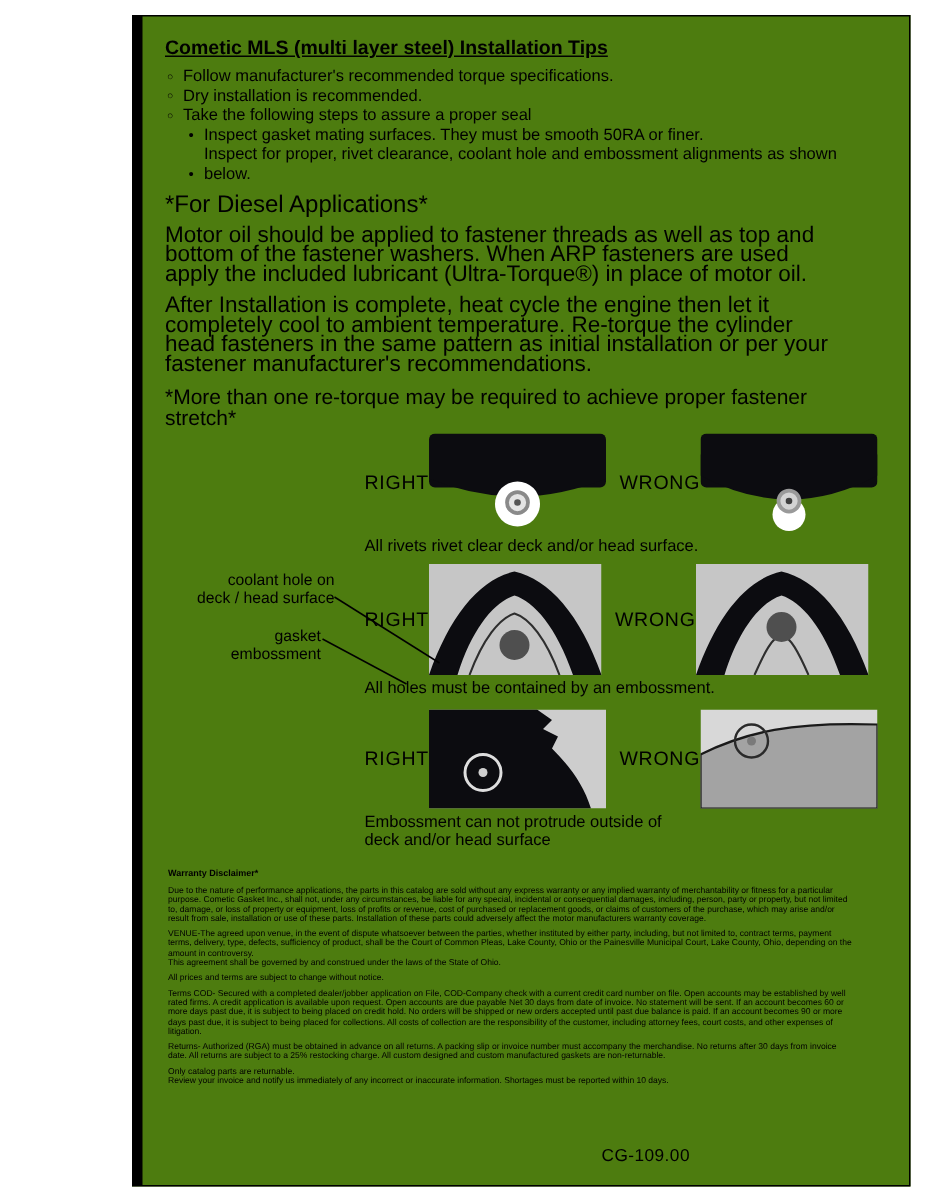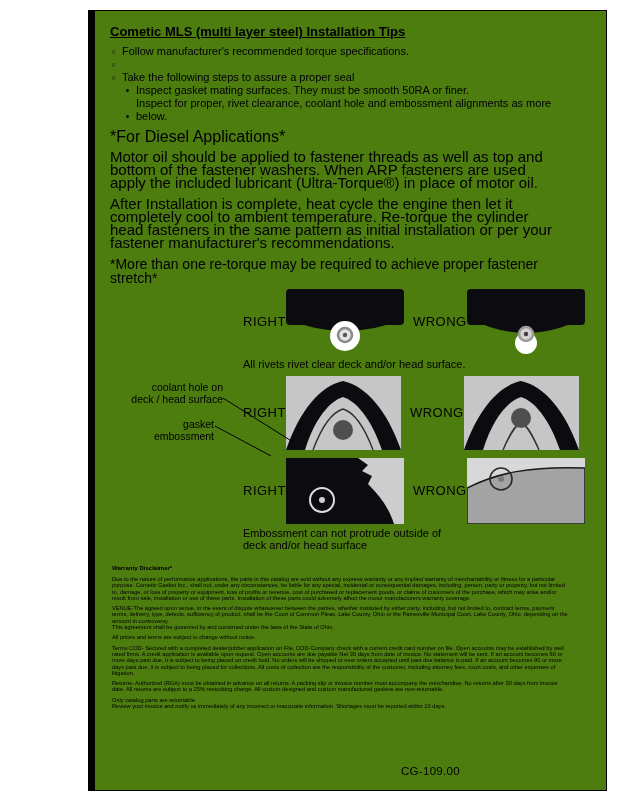--- a/index.html
+++ b/index.html
@@ -58,32 +58,33 @@
 
       <h1 class="doc-title">Cometic MLS (multi layer steel) Installation Tips</h1>
 
       <ul class="tips-list">
         <li class="tip-item">
           <span class="bullet">○</span>
           <span>Follow manufacturer's recommended torque specifications.</span>
         </li>
         <li class="tip-item">
           <span class="bullet">○</span>
+          <span>Dry installation is recommended.</span>
         </li>
         <li class="tip-item">
           <span class="bullet">○</span>
           <span>Take the following steps to assure a proper seal</span>
         </li>
         <li class="tip-item sub">
           <span class="bullet">•</span>
           <span>Inspect gasket mating surfaces.  They must be smooth 50RA or finer.</span>
         </li>
         <li class="tip-item sub">
           <span class="bullet">•</span>
-          <span>Inspect for proper, rivet clearance, coolant hole and embossment alignments as more below.</span>
+          <span>Inspect for proper, rivet clearance, coolant hole and embossment alignments as shown below.</span>
         </li>
       </ul>
 
       <h2 class="section-heading">*For Diesel Applications*</h2>
       <p class="body-para">Motor oil should be applied to fastener threads as well as top and bottom of the fastener washers. When ARP fasteners are used apply the included lubricant (Ultra-Torque®) in place of motor oil.</p>
       <p class="body-para">After Installation is complete, heat cycle the engine then let it completely cool to ambient temperature. Re-torque the cylinder head fasteners in the same pattern as initial installation or per your fastener manufacturer's recommendations.</p>
       <p class="retorque-note">*More than one re-torque may be required to achieve proper fastener stretch*</p>
 
       <div class="figure">
         <div class="fig-area">
@@ -132,20 +133,21 @@
           <div class="fig-col">
             <div class="fig-label">WRONG</div>
             <svg class="panel" width="115" height="74" viewBox="0 0 115 74">
               <rect width="115" height="74" fill="#c6c6c6"></rect>
               <path d="M0,74 C14,34 34,10 57,5 C80,10 101,34 115,74 L96,74 C85,42 70,25 57,21 C44,25 29,42 19,74 Z" fill="#0c0c10"></path>
               <path d="M39,74 C46,58 51,49 57,47 C63,49 68,58 75,74" fill="none" stroke="#2e2e2e" stroke-width="1.4"></path>
               <circle cx="57" cy="42" r="10" fill="#4f4f4f"></circle>
             </svg>
           </div>
         </div>
+        <div class="fig-caption">All holes must be contained by an embossment.</div>
       </div>
 
       <div class="figure figure-embossment">
         <div class="fig-area">
           <div class="fig-col">
             <div class="fig-label">RIGHT</div>
             <svg class="panel" width="118" height="66" viewBox="0 0 118 66">
               <rect width="118" height="66" fill="#cdcdcd"></rect>
               <path d="M0,0 L72,0 L82,7 L76,13 L86,18 L82,26 C94,38 103,50 108,66 L0,66 Z" fill="#0c0c10"></path>
               <circle cx="36" cy="42" r="12" fill="none" stroke="#dedede" stroke-width="2"></circle>

